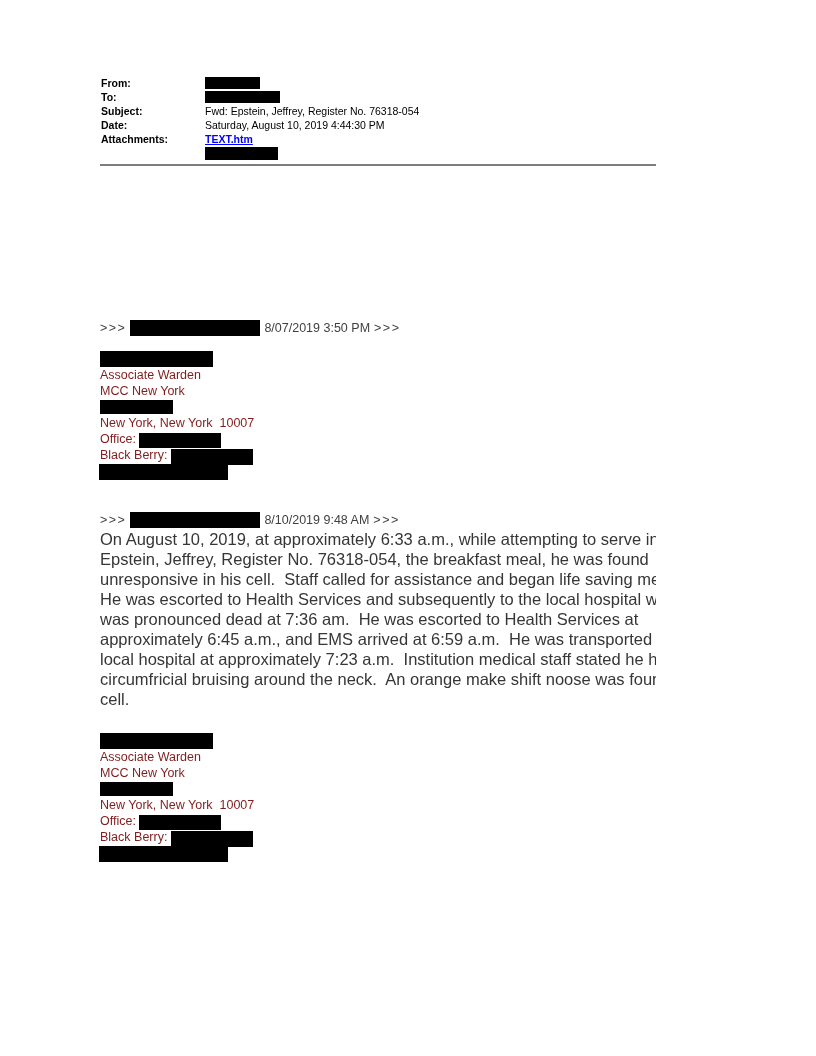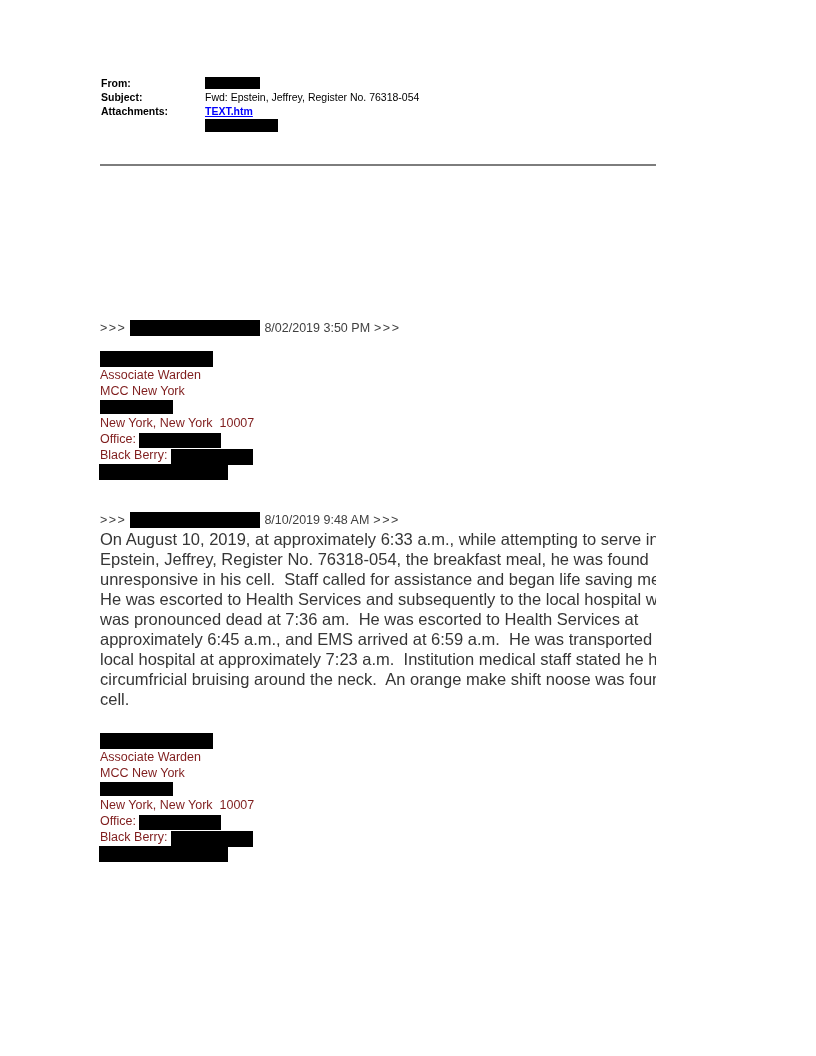--- a/index.html
+++ b/index.html
@@ -116,40 +116,48 @@
 <body>
 
 <div class="page">
 
   <div class="email-header">
     <div class="hrow">
       <span class="hlabel">From:</span>
       <span class="redaction r-from"></span>
     </div>
     <div class="hrow">
+      <span class="hlabel">To:</span>
+      <span class="redaction r-to"></span>
+    </div>
+    <div class="hrow">
       <span class="hlabel">Subject:</span>
       <span class="hvalue">Fwd: Epstein, Jeffrey, Register No. 76318-054</span>
     </div>
     <div class="hrow">
+      <span class="hlabel">Date:</span>
+      <span class="hvalue">Saturday, August 10, 2019 4:44:30 PM</span>
+    </div>
+    <div class="hrow">
       <span class="hlabel">Attachments:</span>
       <span class="attachment-link">TEXT.htm</span>
     </div>
     <div class="hrow">
       <span class="hlabel"></span>
       <span class="redaction r-attach"></span>
     </div>
   </div>
 
   <div class="divider"></div>
 
 
   <div class="fwd-line fwd1">
     <span class="chev">&gt;&gt;&gt;</span>
     <span class="redaction r-fwd"></span>
-    <span>8/02/2019 3:50 PM</span>
+    <span>8/07/2019 3:50 PM</span>
     <span class="chev">&gt;&gt;&gt;</span>
   </div>
 
   <div class="warden-sig wsig-a">
     <div class="wline"><span class="redaction r-wname"></span></div>
     <div class="wline">Associate Warden</div>
     <div class="wline">MCC New York</div>
     <div class="wline"><span class="redaction r-waddr"></span></div>
     <div class="wline">New York, New York  10007</div>
     <div class="wline">

